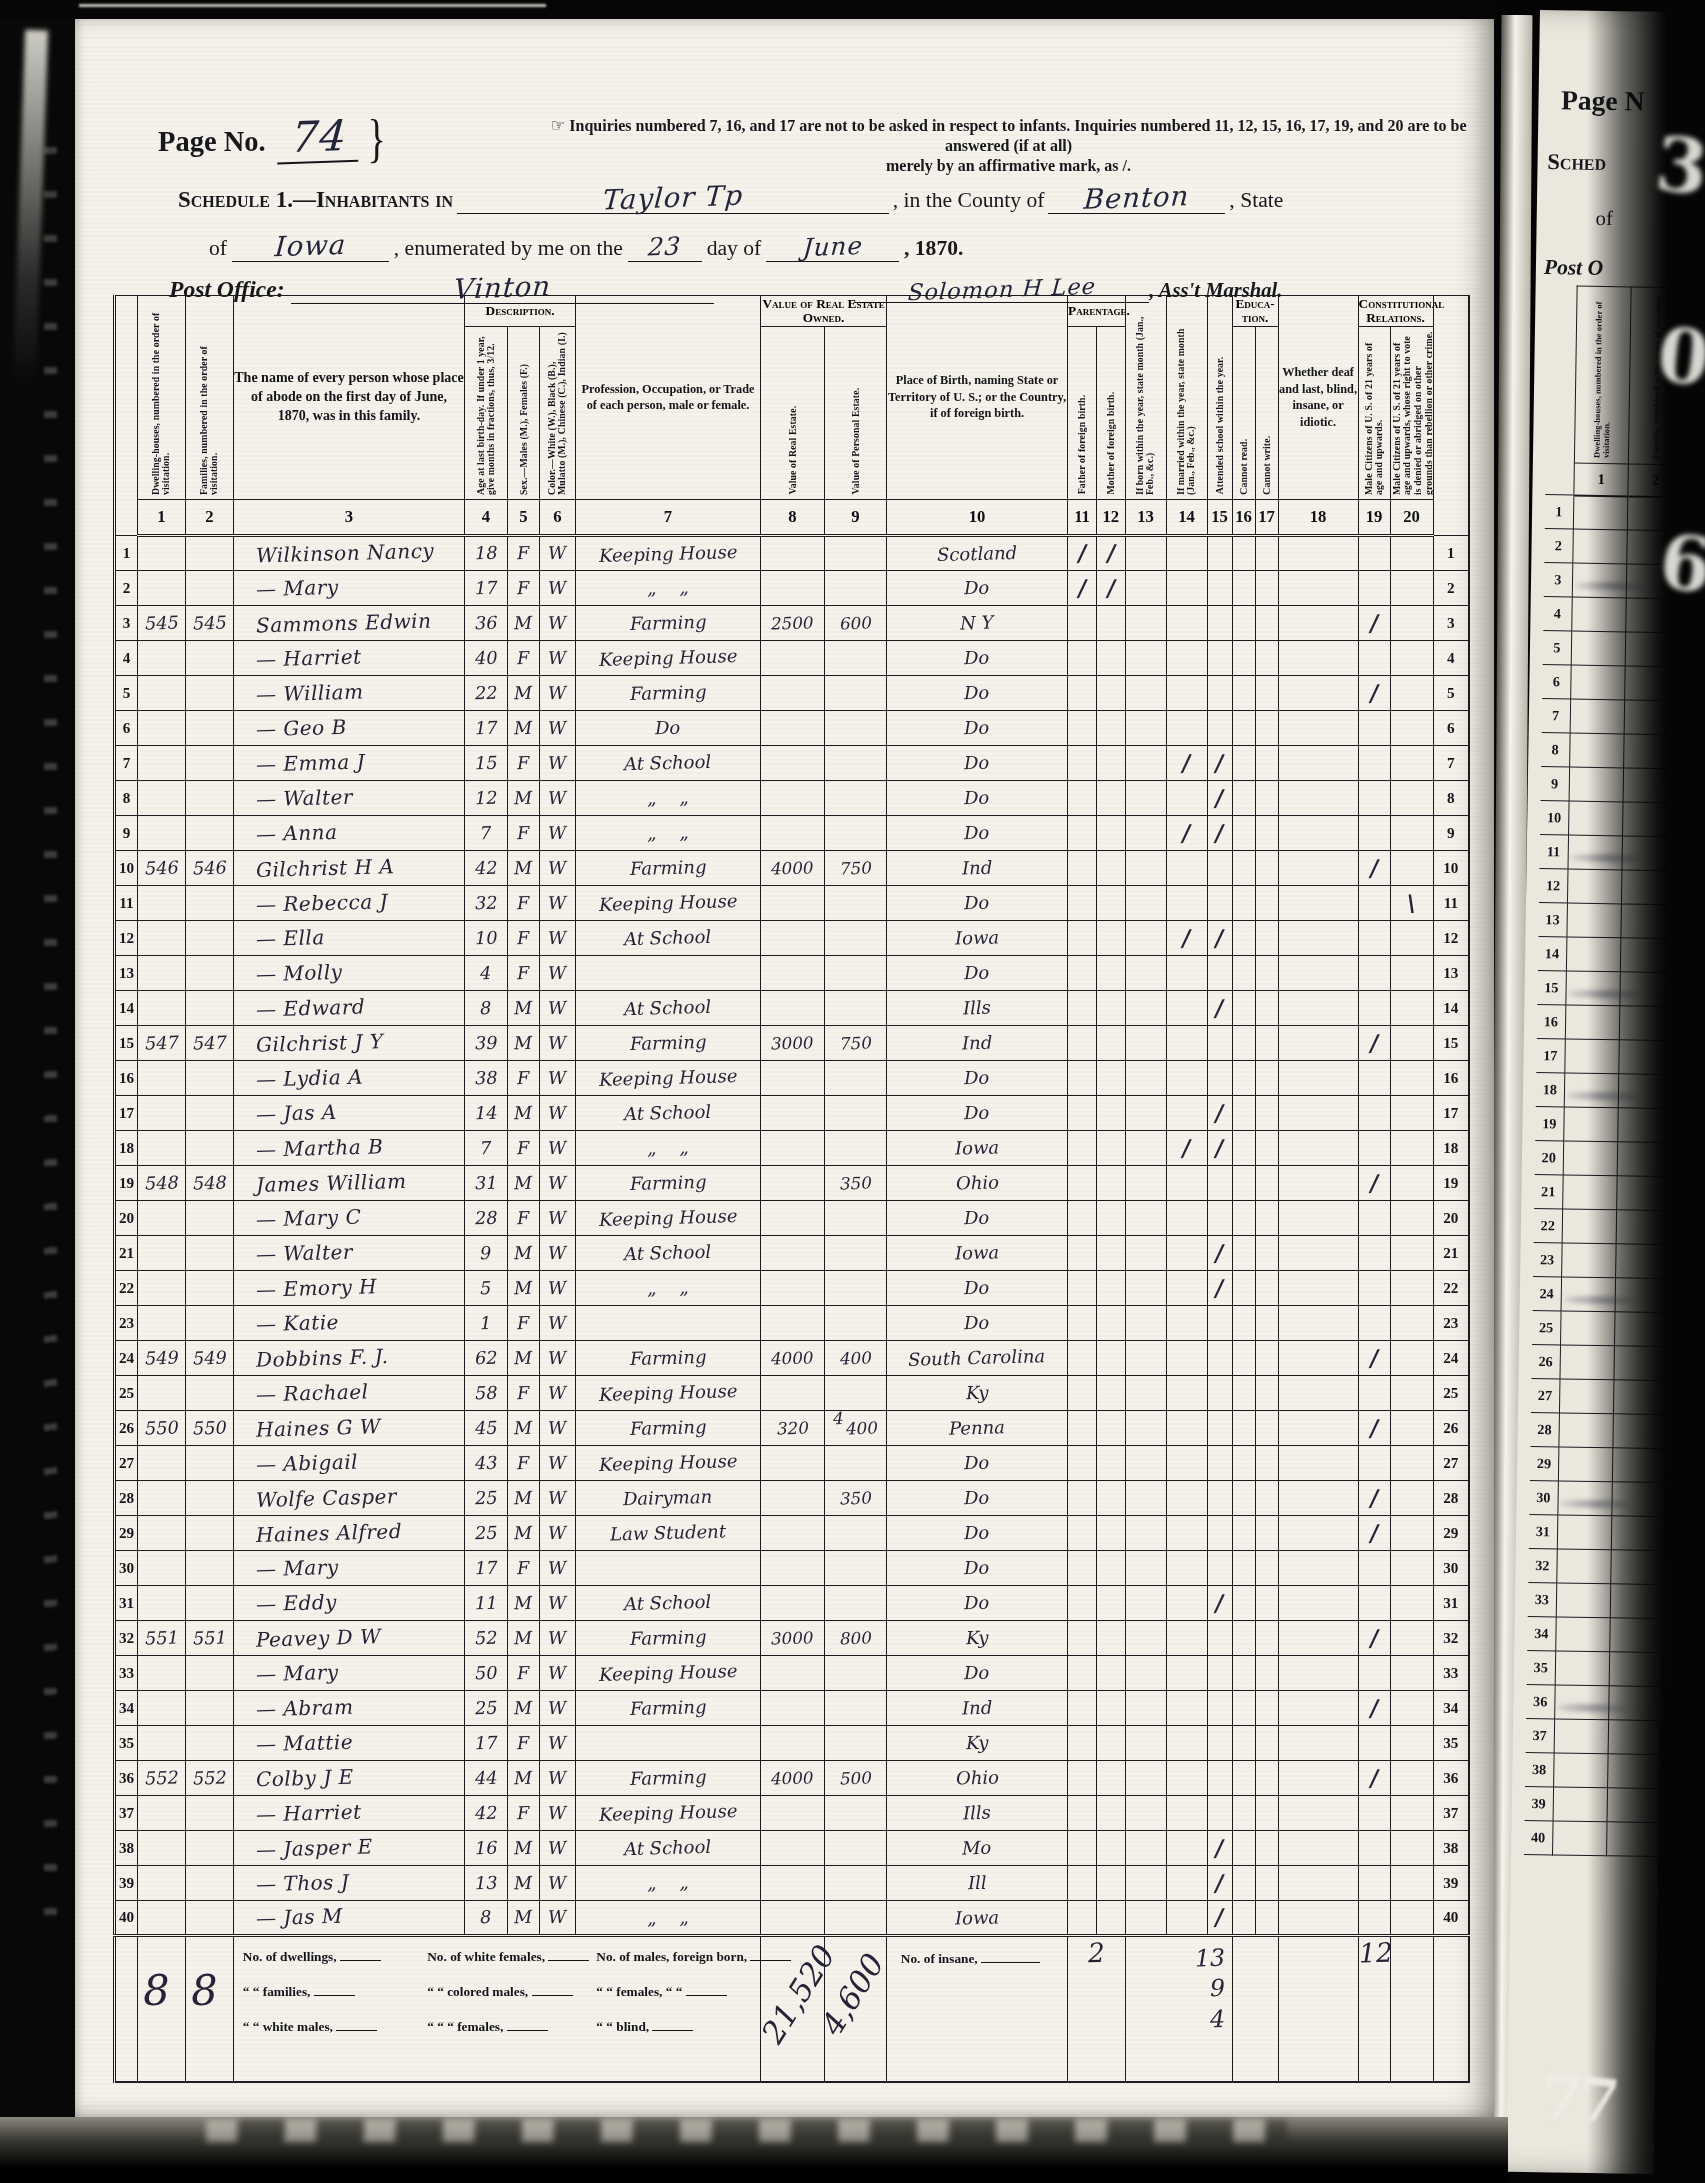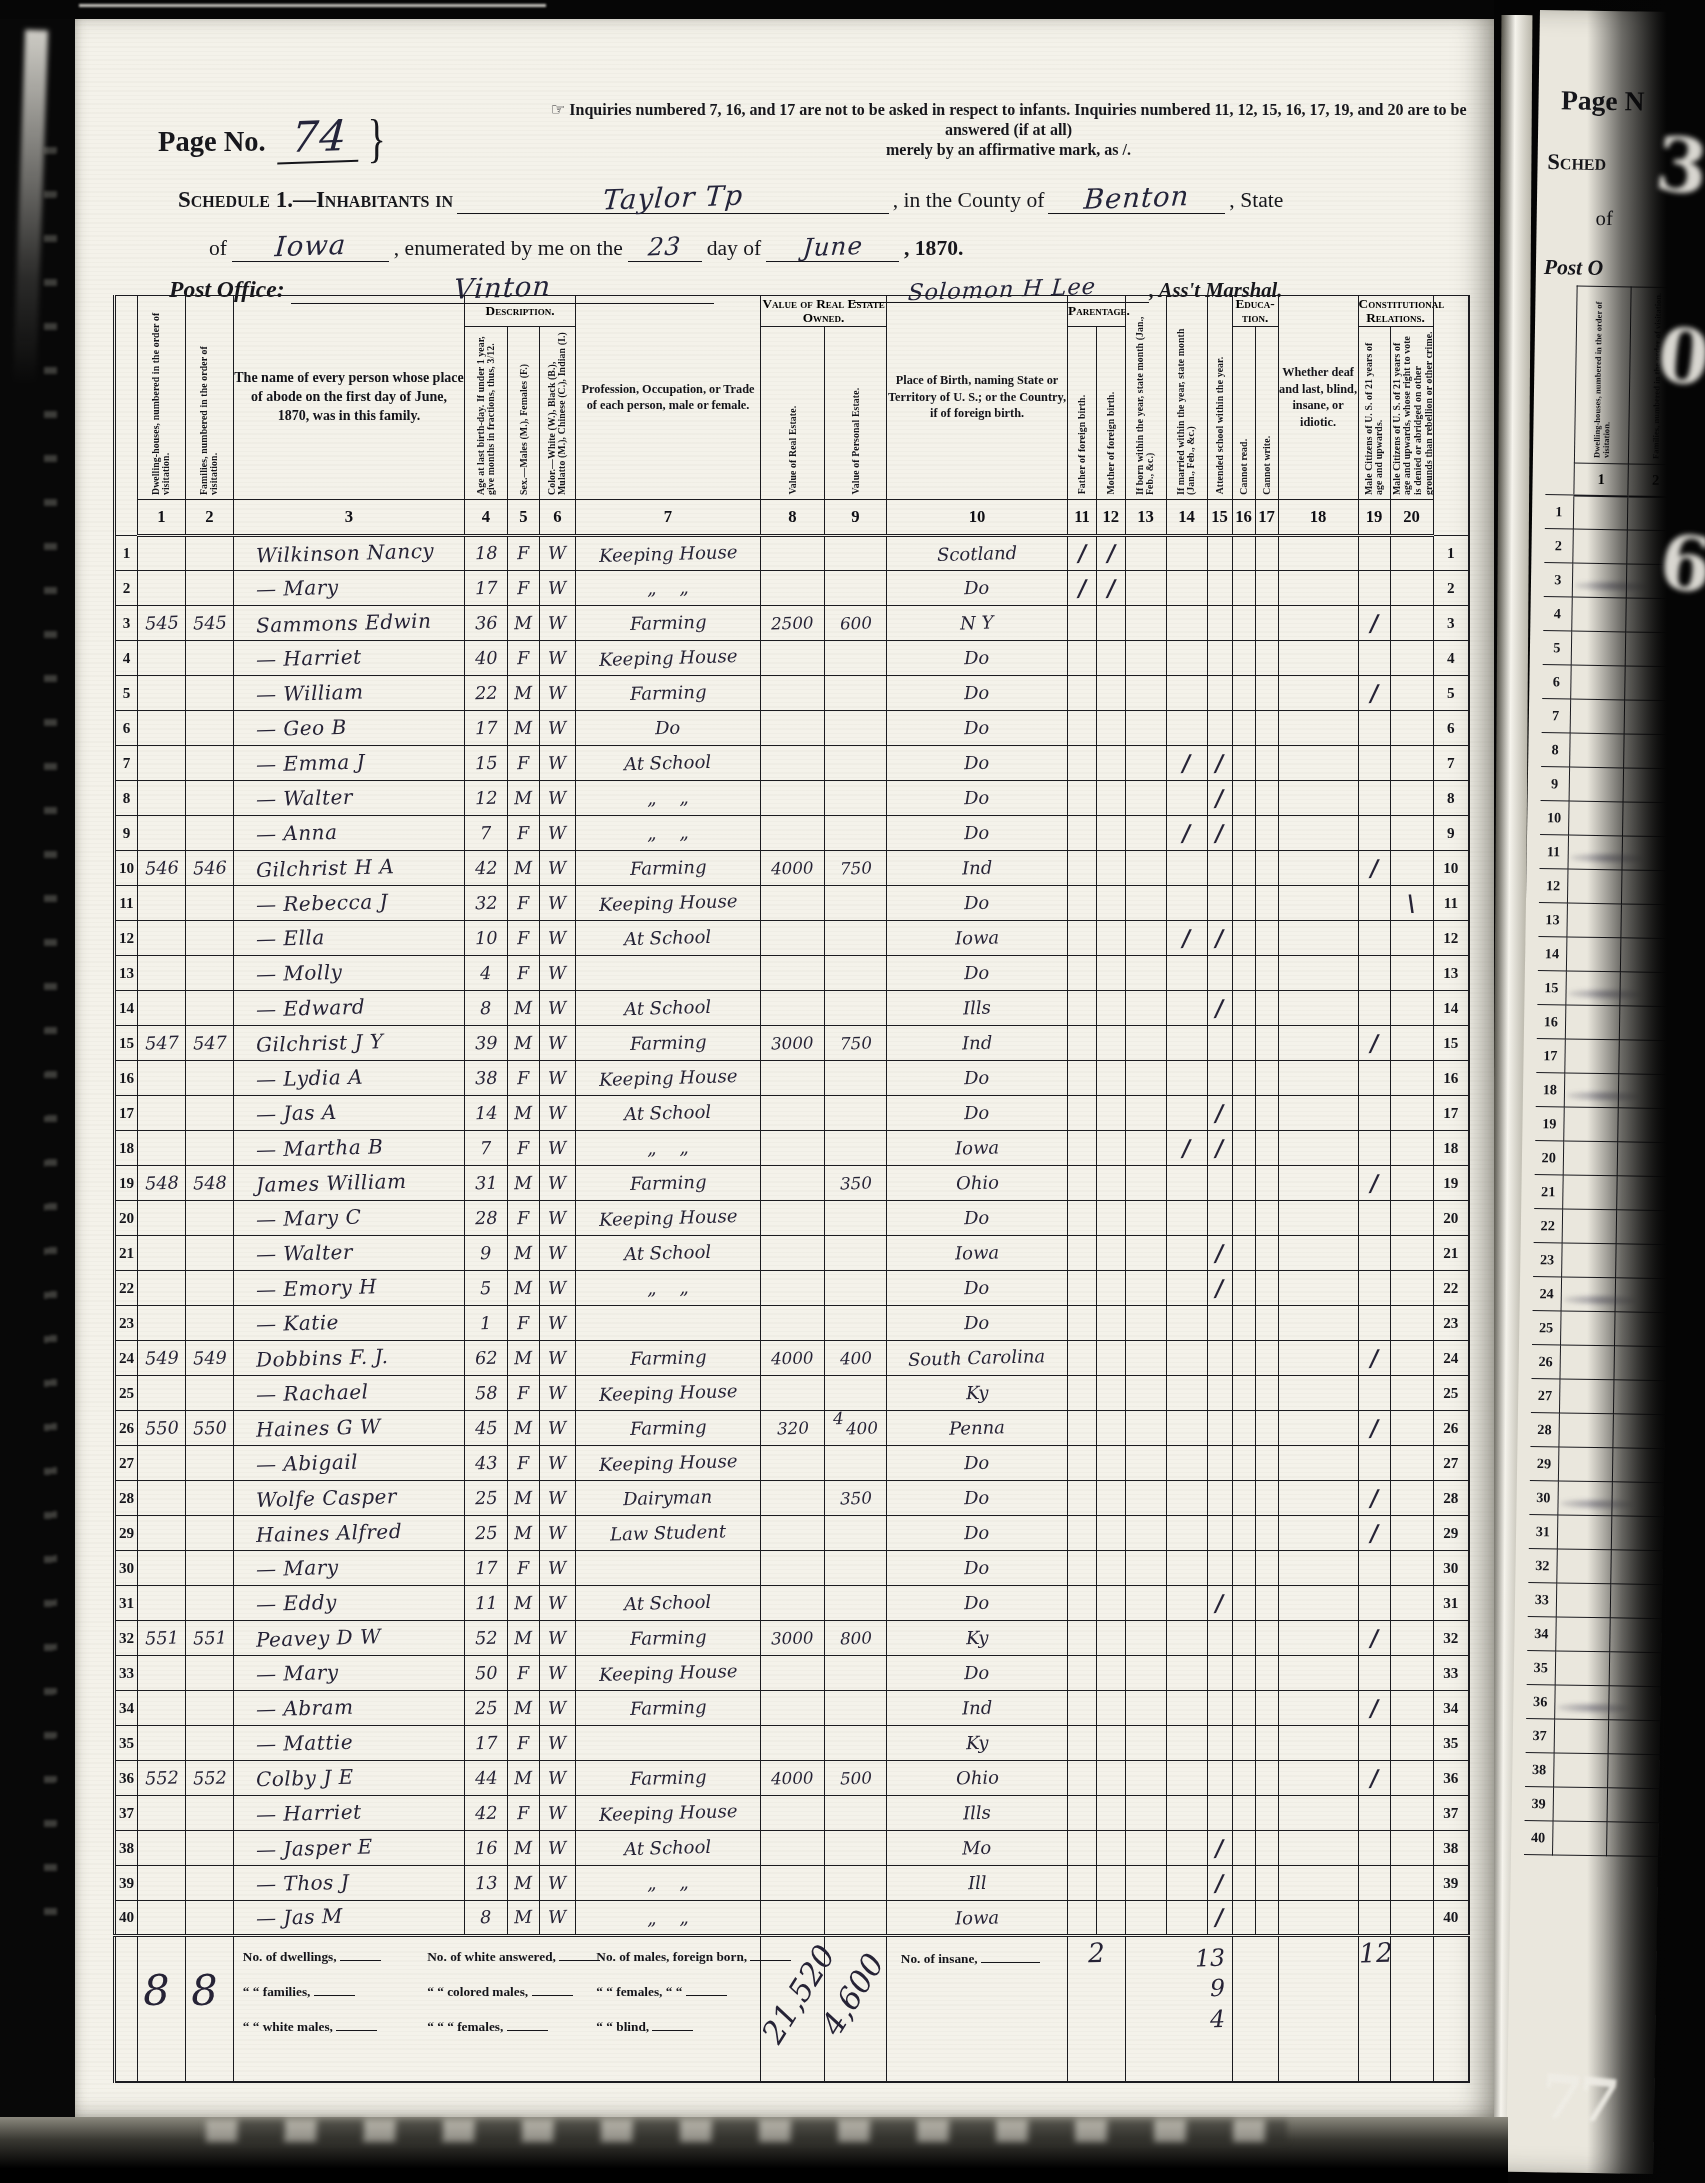--- a/index.html
+++ b/index.html
@@ -33,21 +33,21 @@
   .page-main:before { content:""; position:absolute; inset:0;
     background:repeating-linear-gradient(0deg, rgba(120,116,100,.04) 0 1.5px, transparent 1.5px 4.4px); pointer-events:none; }
 
   
   .hline { position:absolute; display:flex; align-items:baseline; white-space:nowrap; color:#17171c;margin-left:36px; }
   .print-b { font-weight:bold; }
   .sc { font-variant:small-caps; }
   .pageno-label { font-size:28.5px; font-weight:bold; }
   .pageno-script { font-size:42px; margin-left:13.8px; }
   .brace { font-size:38px; font-weight:normal; margin-left:6.9px; transform:scaleY(1.4); display:inline-block; }
-  .note { position:absolute; left:442px; top:80px; width:983px; text-align:center;
+  .note { position:absolute; left:442px; top:96px; width:983px; text-align:center;
     font-size:16px; line-height:20px; font-weight:bold; color:#17171c; }
   .hand-glyph { font-family:"DejaVu Sans", sans-serif; font-size:16.7px; }
   .sched-label { font-size:23px; }
   .plain { font-size:21.6px; }
   .italic-label { font-style:italic; font-size:23.6px; font-weight:bold; }
   .blank { display:inline-block; border-bottom:1.5px solid #15151a; text-align:center; position:relative; }
   .script { font-family:"DejaVu Serif", serif; font-style:italic; color:#24243a;
     display:inline-block; transform:rotate(-2deg) skewX(-6deg); letter-spacing:1px; }
   .s56 { font-size:27.5px; } .s50 { font-size:24.6px; } .s46 { font-size:22.6px; }
 
@@ -1242,21 +1242,21 @@
         </tr>
       </tbody>
     <tbody>
       <tr class="totals">
         <td></td>
         <td><span class="ink tot-ink-big">8</span></td>
         <td><span class="ink tot-ink-big">8</span></td>
         <td colspan="5">
           <div class="tot-labels">
             <span class="tot-item"><span>No. of dwellings,</span> <span class="blank"></span></span>
-            <span class="tot-item"><span>No. of white answered,</span> <span class="blank"></span></span>
+            <span class="tot-item"><span>No. of white females,</span> <span class="blank"></span></span>
             <span class="tot-item"><span>No. of males, foreign born,</span> <span class="blank"></span></span>
             <span class="tot-item"><span>“  “ families,</span> <span class="blank"></span></span>
             <span class="tot-item"><span>“  “ colored males,</span> <span class="blank"></span></span>
             <span class="tot-item"><span>“  “ females,  “  “</span> <span class="blank"></span></span>
             <span class="tot-item"><span>“  “ white males,</span> <span class="blank"></span></span>
             <span class="tot-item"><span>“  “  “ females,</span> <span class="blank"></span></span>
             <span class="tot-item"><span>“  “ blind,</span> <span class="blank"></span></span>
           </div>
         </td>
         <td class="diag">

